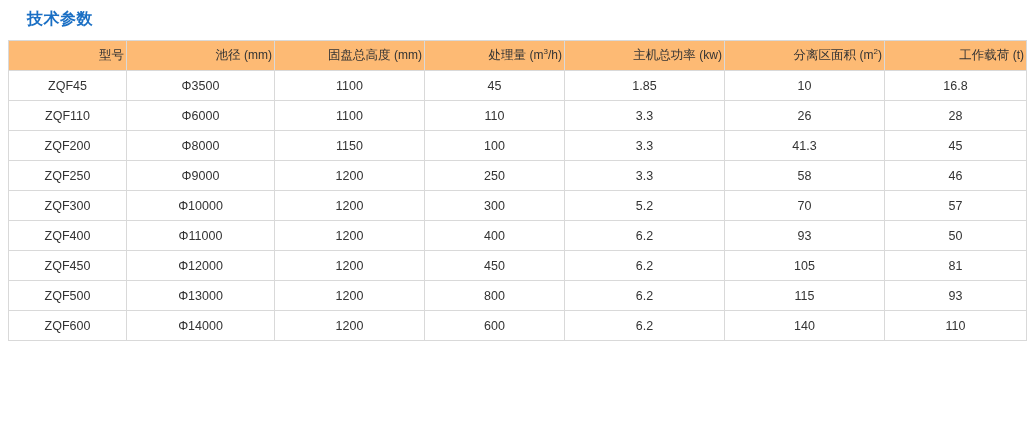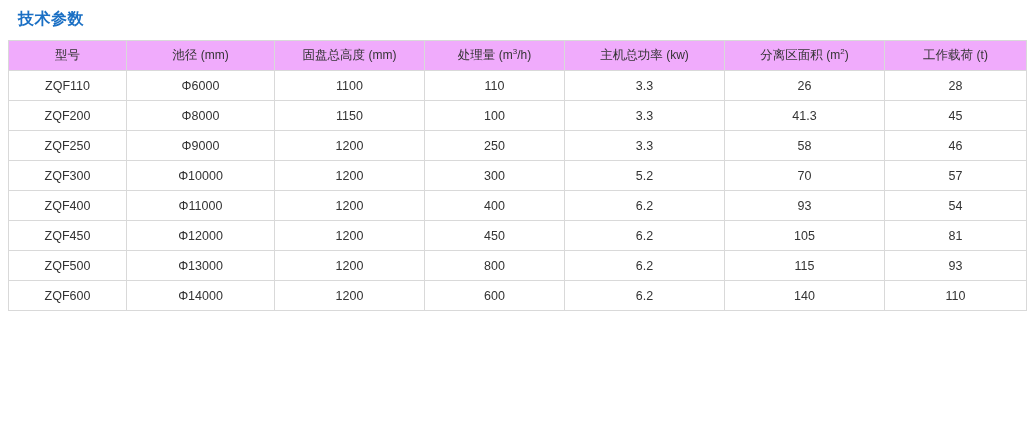--- a/index.html
+++ b/index.html
@@ -19,21 +19,21 @@
     height: 443px;
     position: relative;
     box-sizing: border-box;
     padding: 0 8px;
   }
   .section-title {
     font-size: 16px;
     font-weight: bold;
     color: #1a6fc4;
     letter-spacing: 0.5px;
-    margin: 8px 0 0 10px;
+    margin: 8px 0 0 19px;
     line-height: 22px;
   }
   .table-wrap {
     margin-top: 10px;
   }
   table.spec {
     border-collapse: collapse;
     width: 1018px;
     table-layout: fixed;
   }
@@ -42,24 +42,25 @@
     text-align: center;
     vertical-align: middle;
     font-size: 12.5px;
     font-weight: normal;
     color: #333333;
     height: 30px;
     padding: 0 2px;
     box-sizing: border-box;
   }
   table.spec thead th {
-    background: #f0abfc;
+    background: #fdba74;
     color: #333333;
     font-size: 12.5px;
     height: 30px;
+    text-align: right;
   }
   table.spec tbody td {
     background: #ffffff;
   }
   .unit {
     font-size: 12px;
     margin-top: 12px;
   }
   sup {
     font-size: 8px;
@@ -98,20 +99,29 @@
           <th><span>池径</span> <span class="unit">(mm)</span></th>
           <th><span>固盘总高度</span> <span class="unit">(mm)</span></th>
           <th><span>处理量</span> <span class="unit"><span>(m</span><sup>3</sup><span>/h)</span></span></th>
           <th><span>主机总功率</span> <span class="unit">(kw)</span></th>
           <th><span>分离区面积</span> <span class="unit"><span>(m</span><sup>2</sup><span>)</span></span></th>
           <th><span>工作载荷</span> <span class="unit">(t)</span></th>
         </tr>
       </thead>
       <tbody>
           <tr>
+            <td>ZQF45</td>
+            <td>Φ3500</td>
+            <td>1100</td>
+            <td>45</td>
+            <td>1.85</td>
+            <td>10</td>
+            <td>16.8</td>
+          </tr>
+          <tr>
             <td>ZQF110</td>
             <td>Φ6000</td>
             <td>1100</td>
             <td>110</td>
             <td>3.3</td>
             <td>26</td>
             <td>28</td>
           </tr>
           <tr>
             <td>ZQF200</td>
@@ -140,21 +150,21 @@
             <td>70</td>
             <td>57</td>
           </tr>
           <tr>
             <td>ZQF400</td>
             <td>Φ11000</td>
             <td>1200</td>
             <td>400</td>
             <td>6.2</td>
             <td>93</td>
-            <td>54</td>
+            <td>50</td>
           </tr>
           <tr>
             <td>ZQF450</td>
             <td>Φ12000</td>
             <td>1200</td>
             <td>450</td>
             <td>6.2</td>
             <td>105</td>
             <td>81</td>
           </tr>

